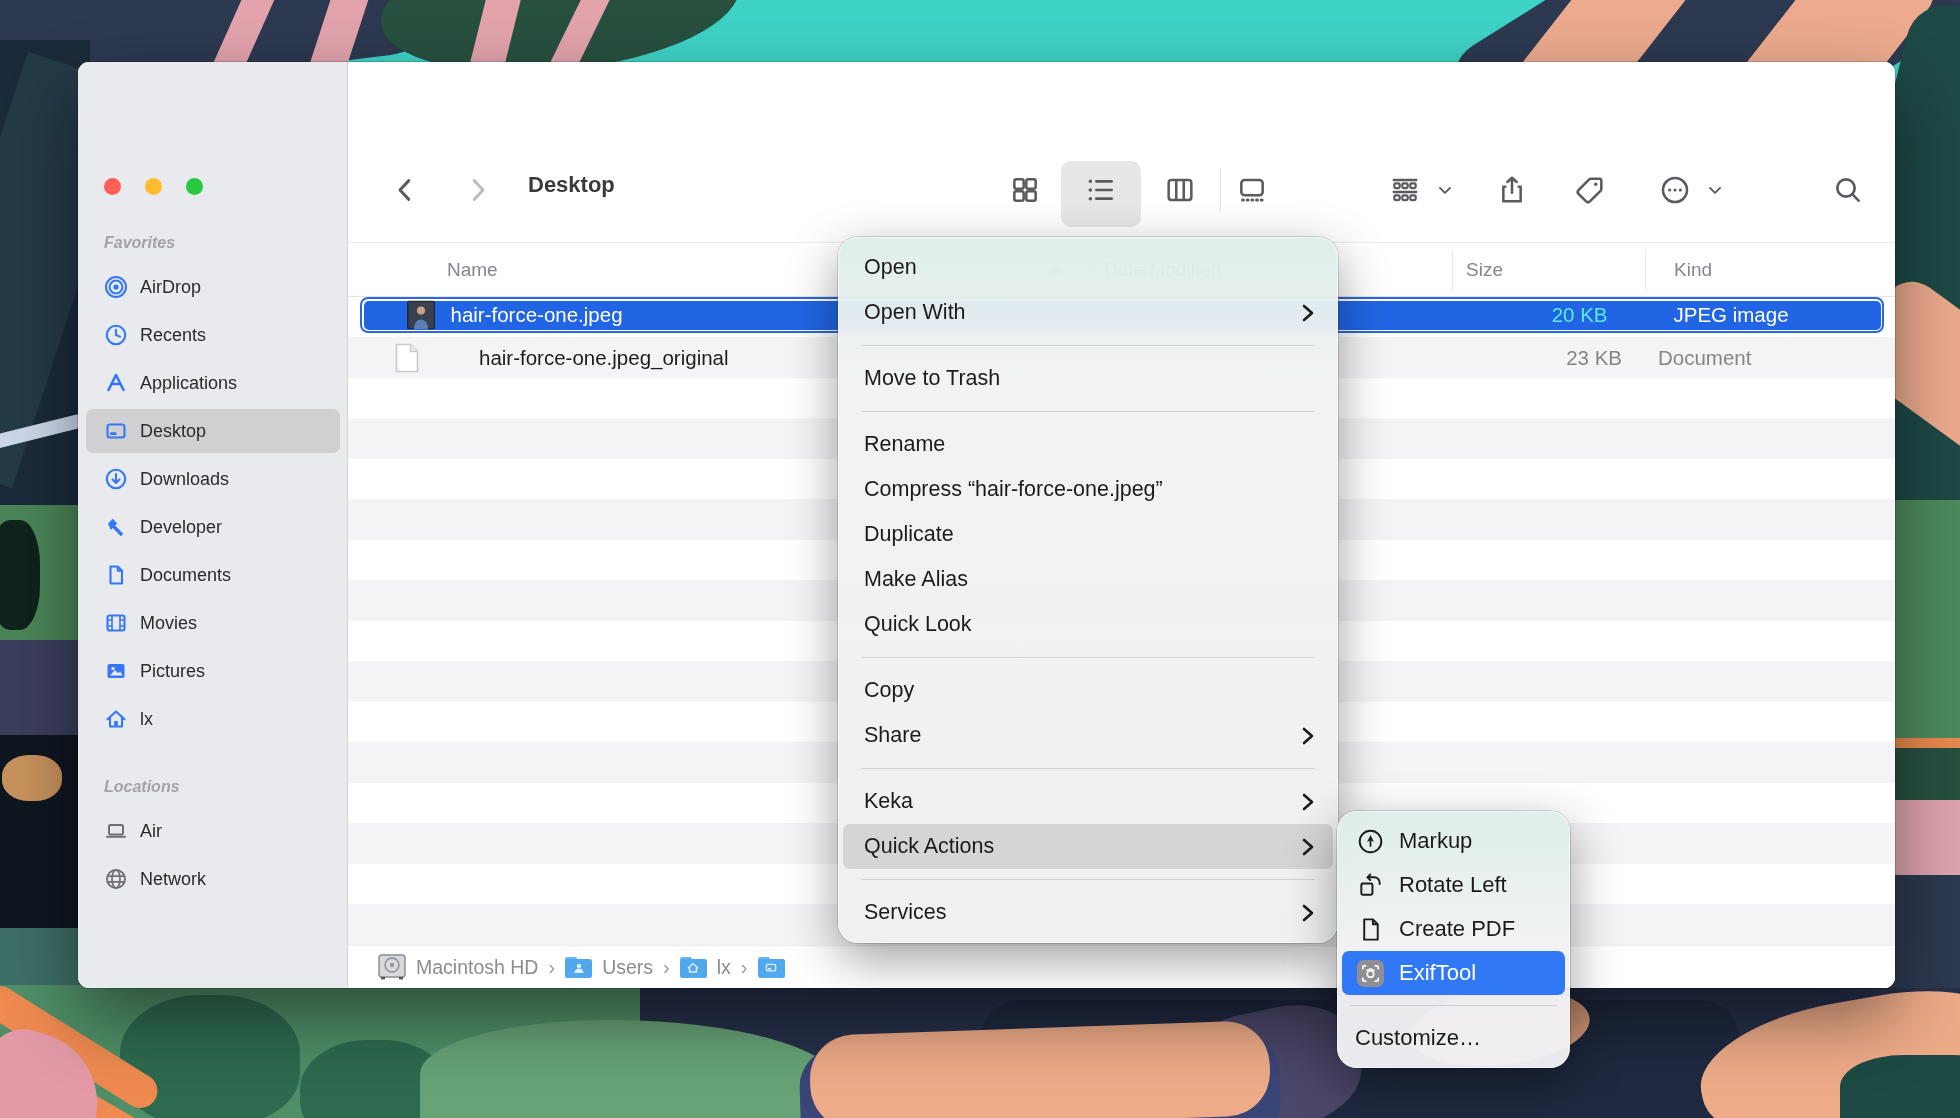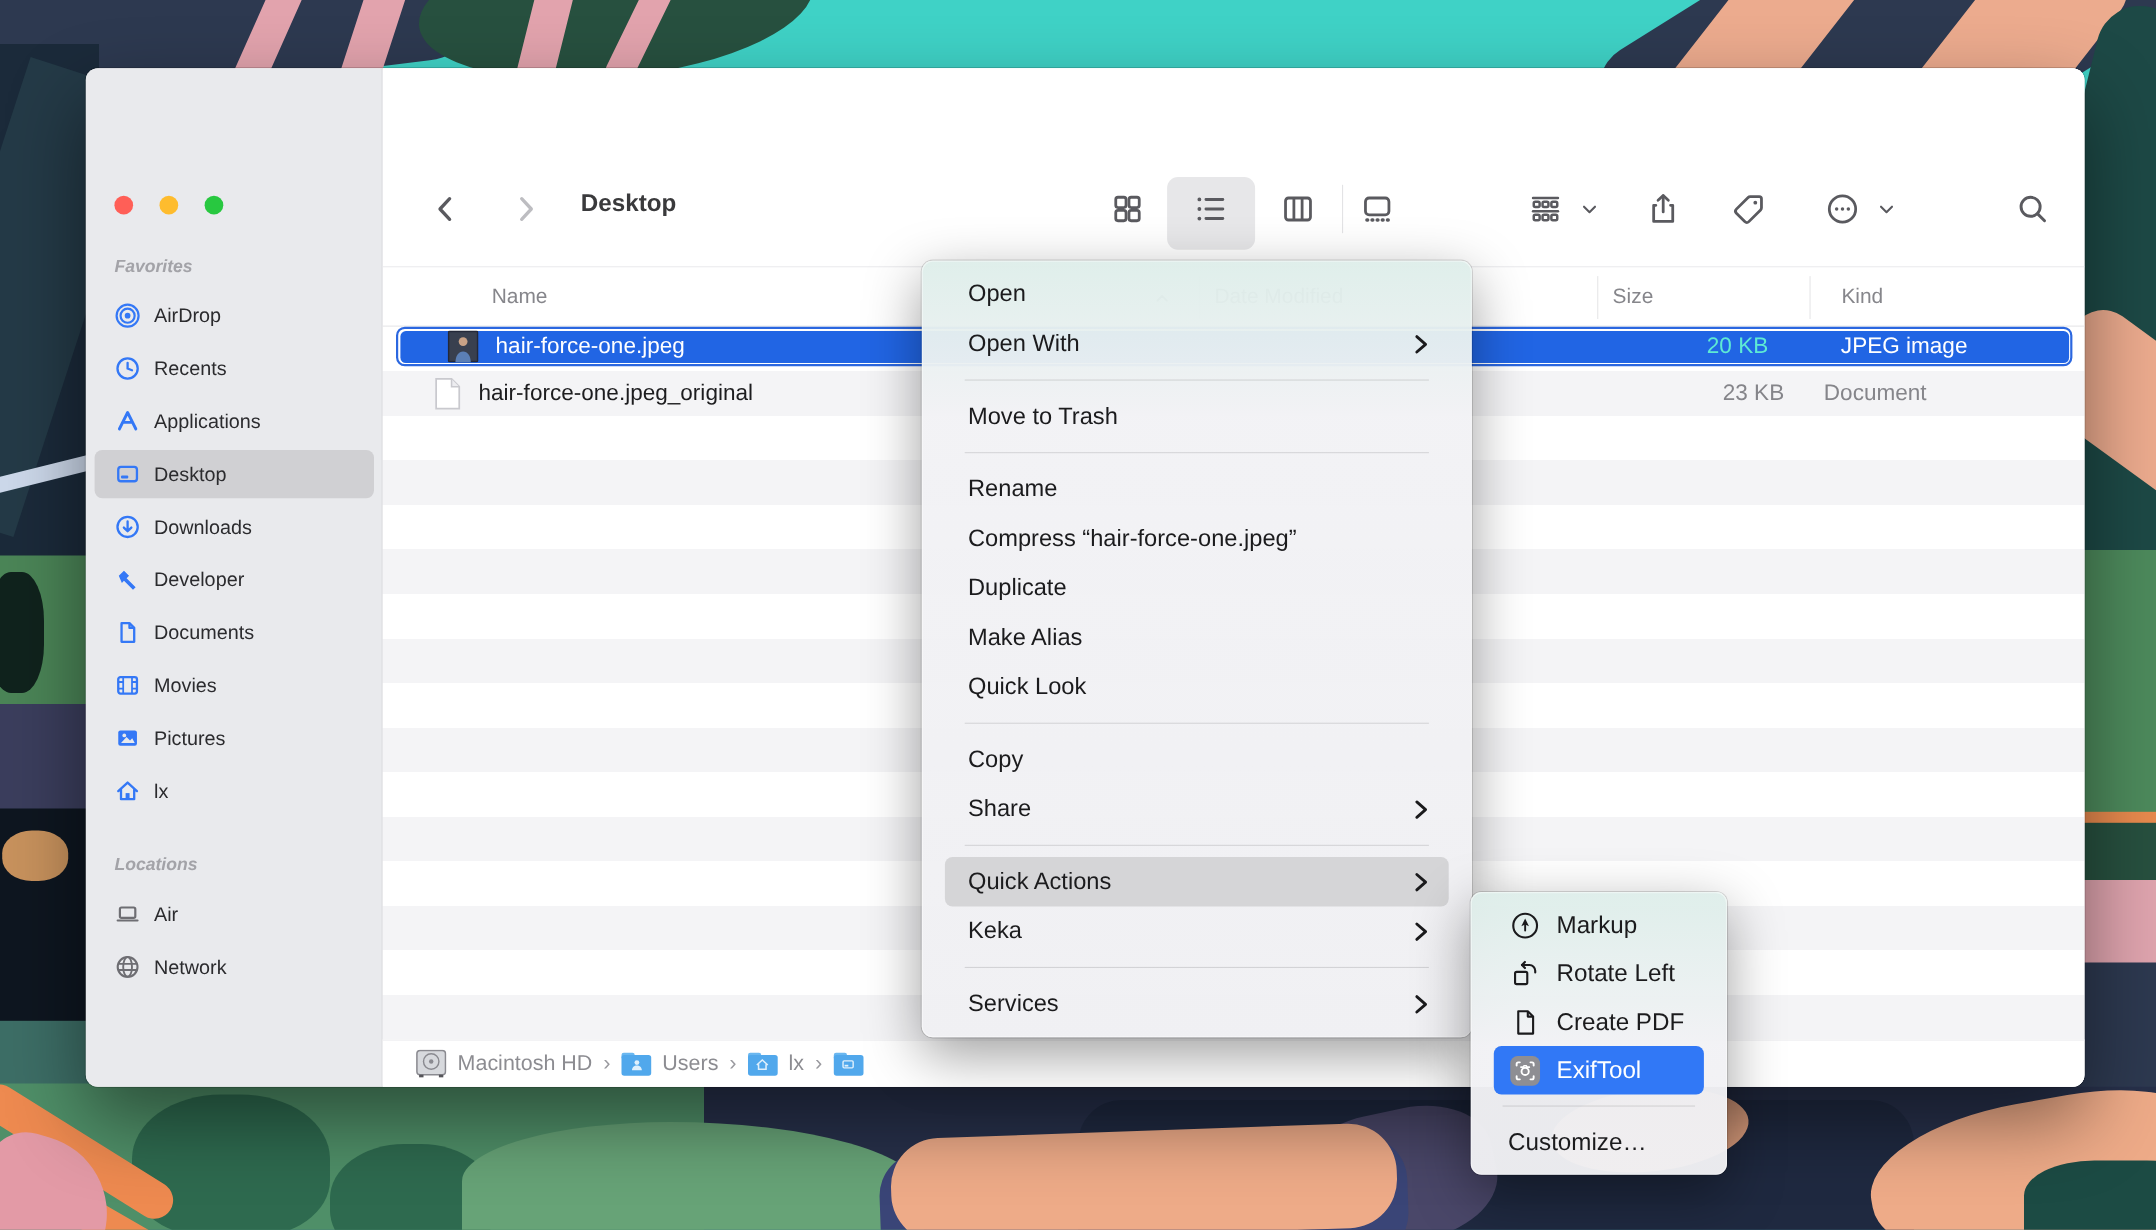--- a/index.html
+++ b/index.html
@@ -43,42 +43,42 @@
   
   #list { position:absolute; left:0; top:235px; width:100%; height:710px;
     background:repeating-linear-gradient(to bottom, #ffffff 0 40.5px, #f4f4f6 40.5px 81px); }
   #row-selected { position:absolute; left:12px; top:0; width:1524px; height:36px;
     border:2.5px solid #2b67e0; background:#fff; border-radius:8px; padding:1.5px; }
   #row-selected .fill { width:100%; height:100%; background:#2165e4; border-radius:5px; position:relative; }
   .cell-name { position:absolute; left:87px; top:50%; transform:translateY(-50%); font-size:20.5px; }
   .cell-size { position:absolute; right:273px; top:50%; transform:translateY(-50%); font-size:20.5px; text-align:right; }
   .cell-kind { position:absolute; left:1310px; top:50%; transform:translateY(-50%); font-size:20.5px; }
   #row2 { position:absolute; left:0; top:40.5px; width:100%; height:40.5px; }
-  #row2 .cell-name { color:#1d1d1f; }
+  #row2 .cell-name { color:#1d1d1f;margin-left:44px; }
   #row2 .cell-size, #row2 .cell-kind { color:#85858a; }
   #row-selected .cell-name, #row-selected .cell-kind { color:#ffffff; }
   #row-selected .cell-size { color:#5eead4; }
   .file-thumb { position:absolute; left:43px; top:50%; transform:translateY(-50%); }
 
   
   #pathbar { position:absolute; left:0; top:883px; width:100%; height:43px; background:#fff;
     border-top:1px solid #ececee; display:flex; align-items:center; padding-left:30px; gap:10px;
     font-size:19.5px; color:#8c8c91; }
   .crumb { display:flex; align-items:center; gap:10px; }
   .psep { color:#9a9a9f; font-size:20px; }
   .folder { width:27px; height:21px; position:relative; }
   .folder .tab { position:absolute; left:0; top:0; width:12px; height:5px; background:#6ab7f0; border-radius:2px 2px 0 0; }
   .folder .body { position:absolute; left:0; top:2.5px; width:27px; height:18.5px; background:#51a8ec; border-radius:2.5px;
     display:flex; align-items:center; justify-content:center; }
 
   
-  .menu { position:absolute; border-radius:10px;
+  .menu { position:absolute; border-radius:20px;
     background:linear-gradient(180deg, rgba(222,238,234,.96), rgba(242,242,245,.97) 140px, rgba(240,240,243,.97));
     box-shadow:0 16px 50px rgba(0,0,0,.38), 0 0 0 1px rgba(0,0,0,.14), inset 0 0 0 1px rgba(255,255,255,.45);
-    padding:8px 16px; }
+    padding:8px 0; }
   .mi { position:relative; height:45px; margin:0 5px; border-radius:7px; display:flex; align-items:center;
     padding:0 18px 0 21px; font-size:21.5px; color:#1b1b1d; white-space:nowrap; }
   .mi.hover-gray { background:#d5d5d7; }
   .mi.hover-blue { background:#3178f6; color:#ffffff; }
   .mi .grow { flex:1; }
   .msep { height:1px; background:rgba(0,0,0,.12); margin:10px 23px 10px 23px; }
   .mi .mic { width:30px; height:30px; margin-right:14px; flex:0 0 auto; display:flex; align-items:center; justify-content:center; }
   #context-menu { left:838px; top:237px; width:500px; }
   #quick-actions-submenu { left:1337px; top:811px; width:233px; }
   #quick-actions-submenu .mi { height:44px; font-size:22px; padding-left:13px; }
@@ -493,29 +493,29 @@
       <span>Copy</span>
     </div>
   <div class="mi">
       <span>Share</span>
       <span class="grow"></span>
     <svg width="14" height="20" viewBox="0 0 14 20">
         <path d="M3 3l8 7-8 7" fill="none" stroke="#1b1b1d" stroke-width="2.6" stroke-linecap="round" stroke-linejoin="round"></path>
       </svg>
     </div>
   <div class="msep"></div>
-  <div class="mi hover-gray">
-      <span>Quick Actions</span>
+  <div class="mi">
+      <span>Keka</span>
       <span class="grow"></span>
     <svg width="14" height="20" viewBox="0 0 14 20">
         <path d="M3 3l8 7-8 7" fill="none" stroke="#1b1b1d" stroke-width="2.6" stroke-linecap="round" stroke-linejoin="round"></path>
       </svg>
     </div>
-  <div class="mi">
-      <span>Keka</span>
+  <div class="mi hover-gray">
+      <span>Quick Actions</span>
       <span class="grow"></span>
     <svg width="14" height="20" viewBox="0 0 14 20">
         <path d="M3 3l8 7-8 7" fill="none" stroke="#1b1b1d" stroke-width="2.6" stroke-linecap="round" stroke-linejoin="round"></path>
       </svg>
     </div>
   <div class="msep"></div>
   <div class="mi">
       <span>Services</span>
       <span class="grow"></span>
     <svg width="14" height="20" viewBox="0 0 14 20">

